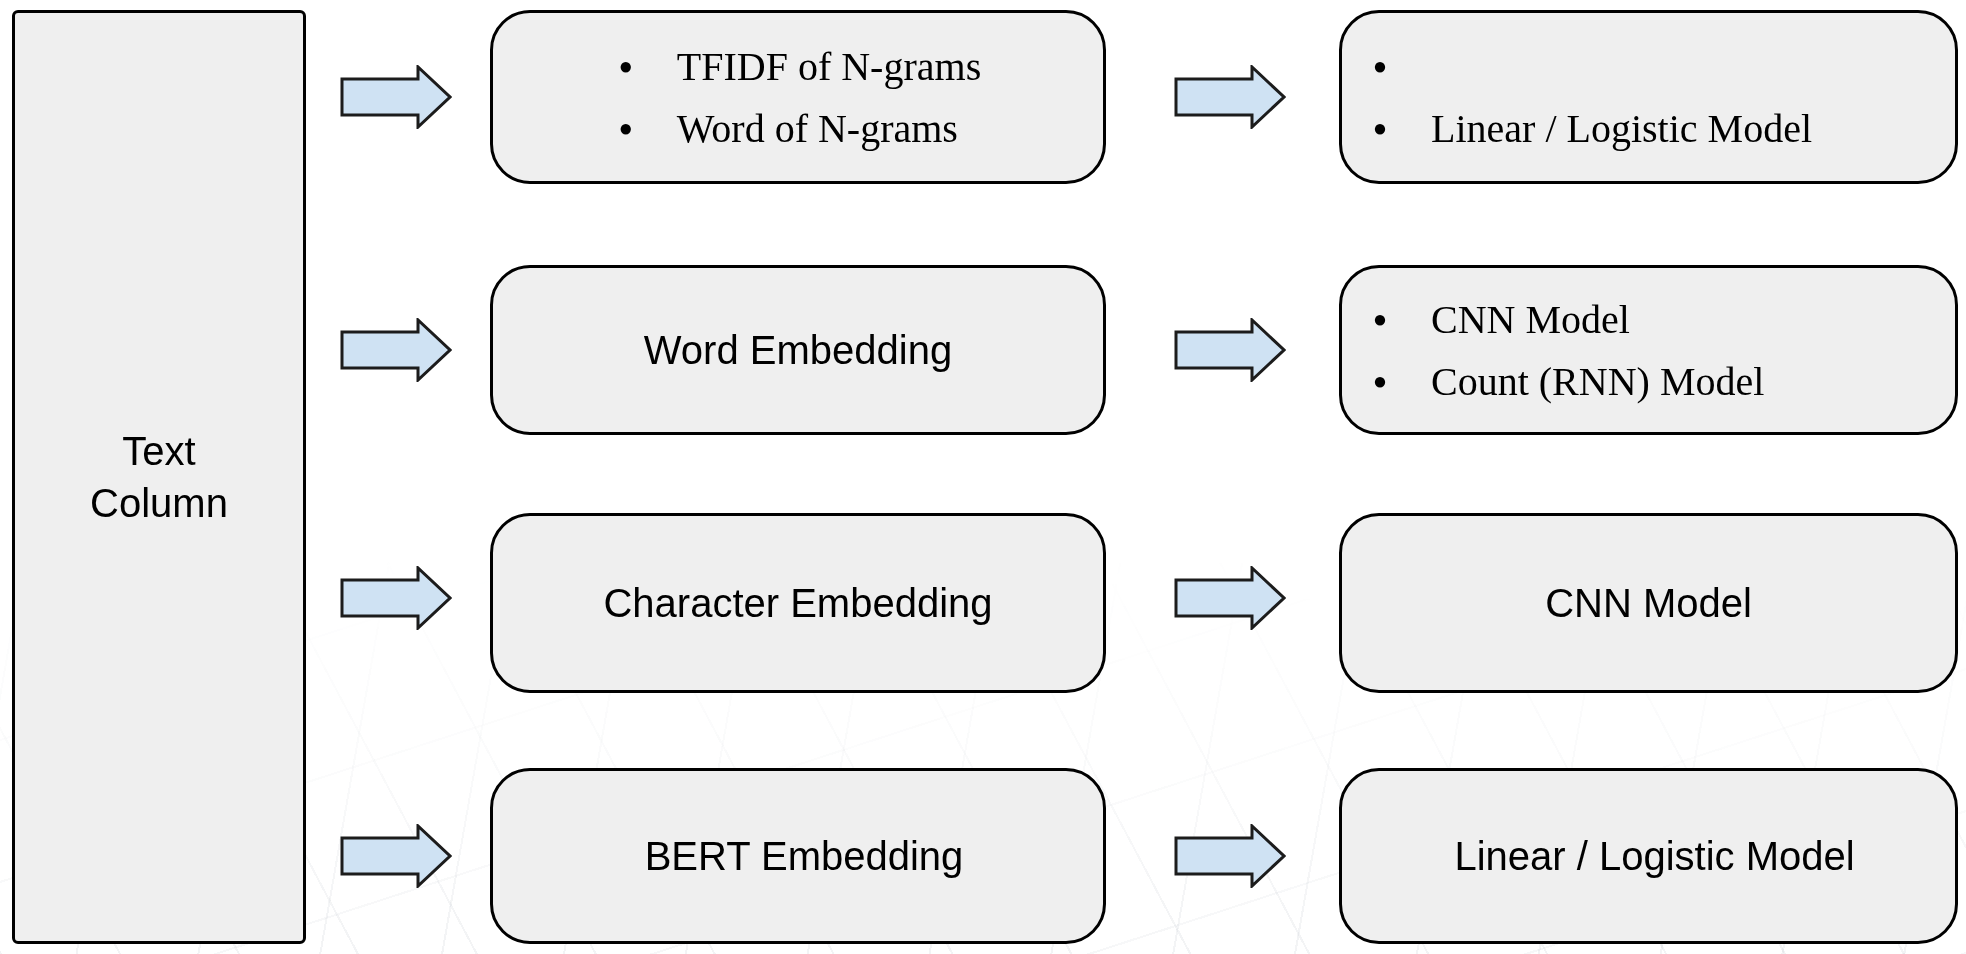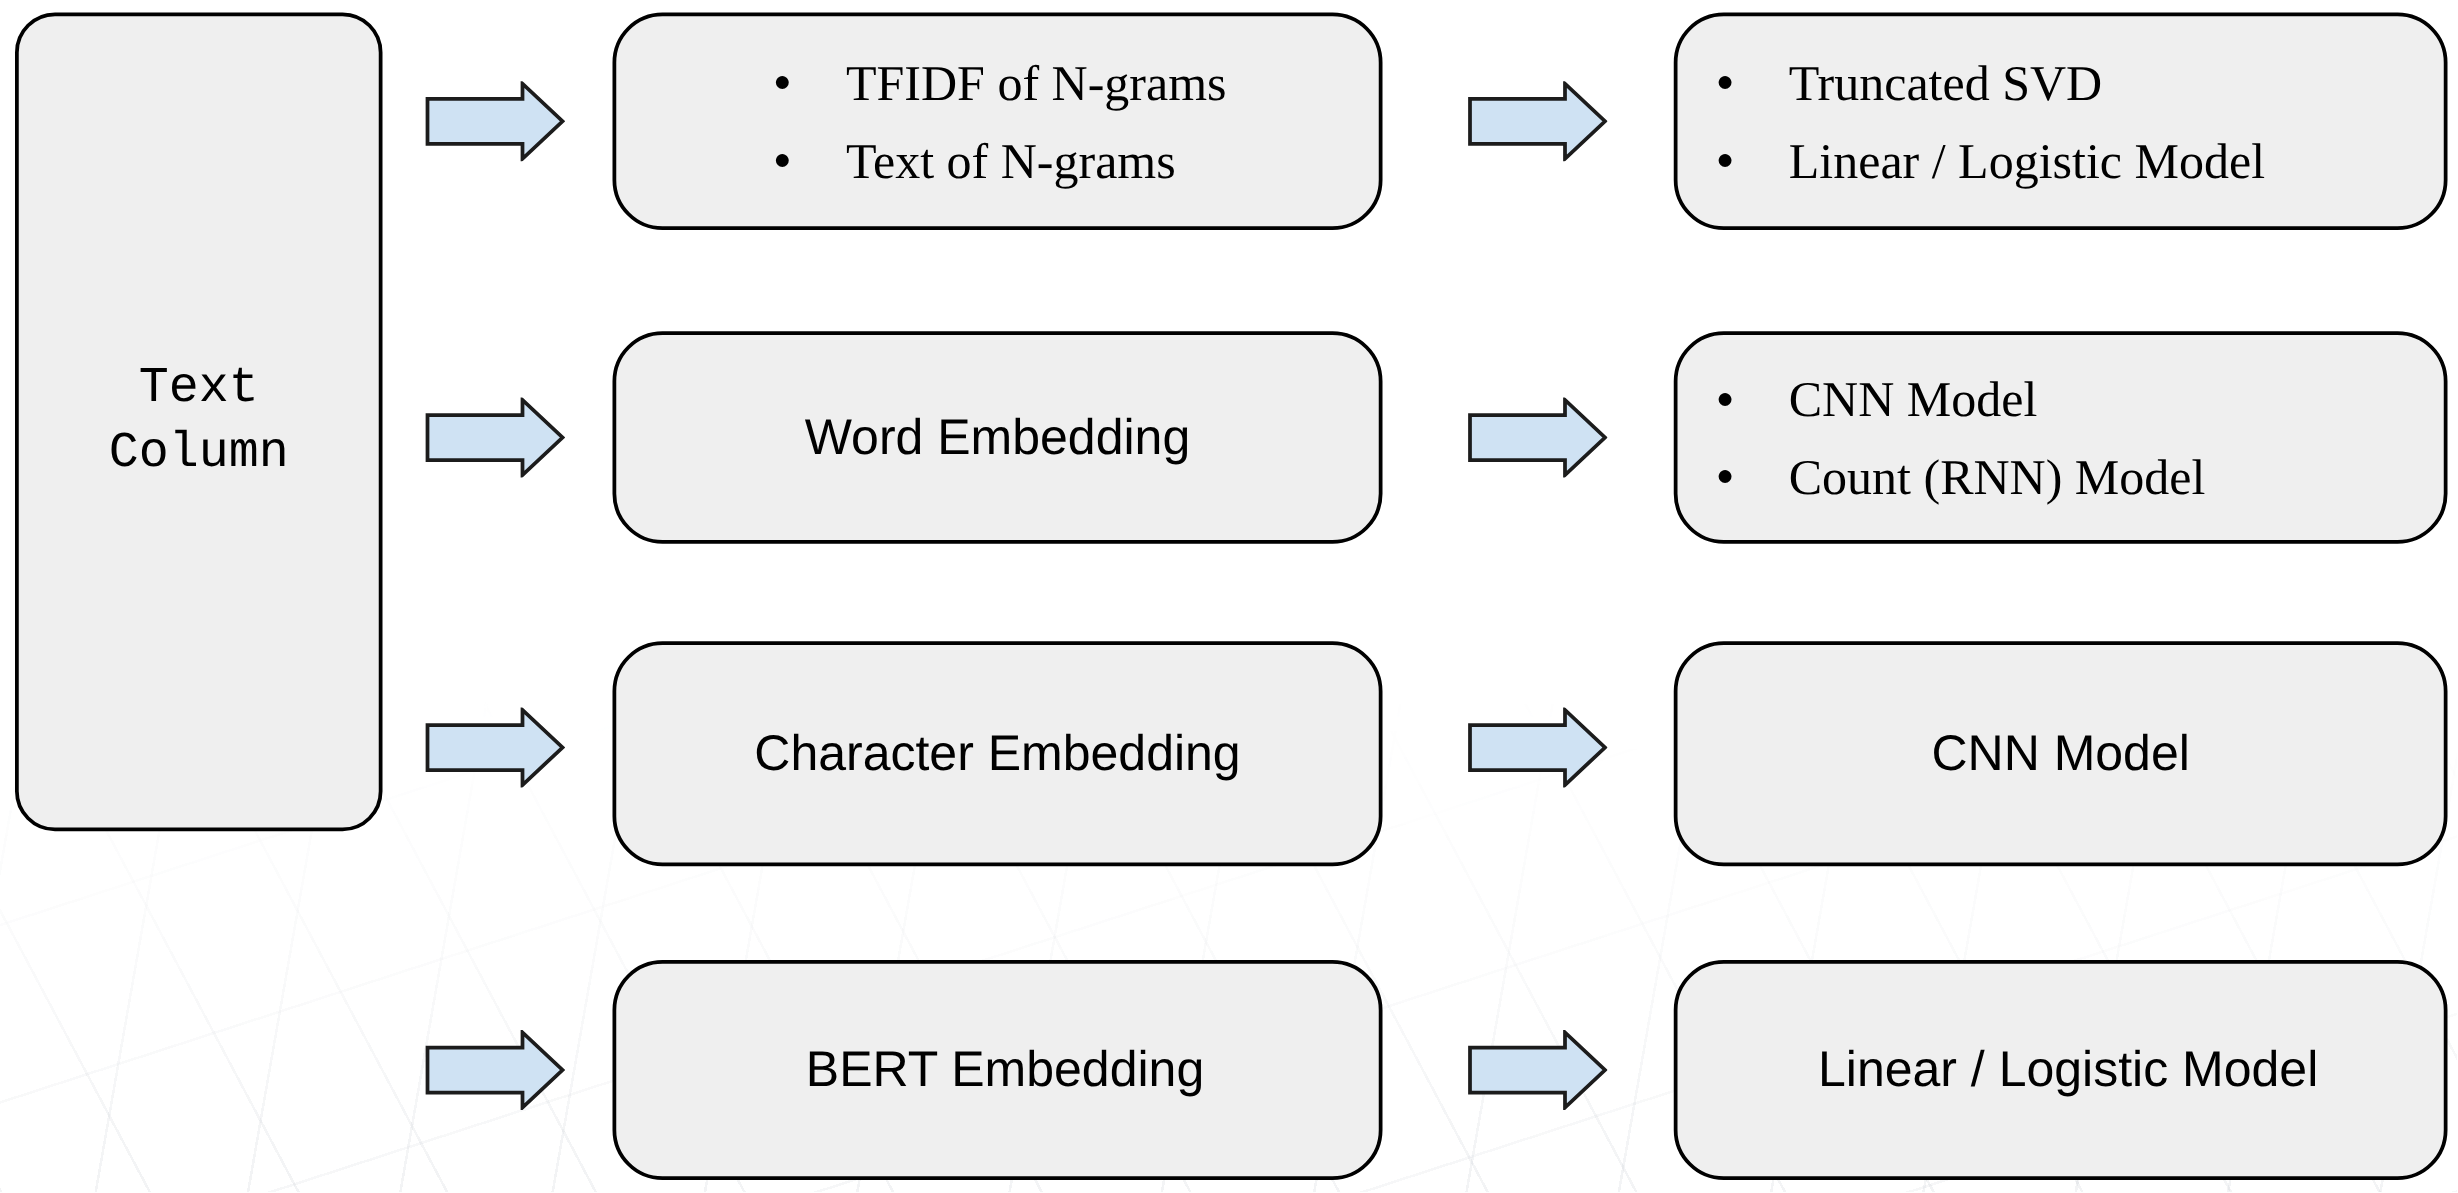--- a/index.html
+++ b/index.html
@@ -33,23 +33,22 @@
     position: absolute;
     box-sizing: border-box;
     background: var(--box-fill, #efefef);
     border: 3px solid var(--box-border, #000000);
     display: flex;
     align-items: center;
     justify-content: center;
   }
   .source-box {
     left: 12px; top: 10px;
-    width: 294px; height: 655px;
-    border-radius: 32px;
-    font-family: Liberation Mono, monospace;
+    width: 294px; height: 934px;
+    border-radius: 6px;
   }
   .source-box .label { width: 180px; }
 
   .mid   { left: 490px;  width: 616px; border-radius: 40px; }
   .right { left: 1339px; width: 619px; border-radius: 40px; }
 
   .r0 { top: 10px;  height: 174px; }
   .r1 { top: 265px; height: 170px; }
   .r2 { top: 513px; height: 180px; }
   .r3 { top: 768px; height: 176px; padding-left: 12px; }
@@ -104,32 +103,31 @@
     <polygon points="2,14 78,14 78,2 110,32 78,62 78,50 2,50"></polygon>
   </svg>
   <div class="box mid r0">
     <div class="list">
       <div class="li">
         <span class="dot">●</span>
         <span class="li-text">TFIDF of N-grams</span>
       </div>
       <div class="li">
         <span class="dot">●</span>
-        <span class="li-text">Text of N-grams</span>
+        <span class="li-text">Word of N-grams</span>
       </div>
     </div>
   </div>
   <svg class="arrow arrow-col-2 a0" viewBox="0 0 112 64">
     <polygon points="2,14 78,14 78,2 110,32 78,62 78,50 2,50"></polygon>
   </svg>
   <div class="box right r0 bulleted-left">
     <div class="list">
       <div class="li">
         <span class="dot">●</span>
-        <span class="li-text">Truncated SVD</span>
       </div>
       <div class="li">
         <span class="dot">●</span>
         <span class="li-text">Linear / Logistic Model</span>
       </div>
     </div>
   </div>
 
   <svg class="arrow arrow-col-1 a1" viewBox="0 0 112 64">
     <polygon points="2,14 78,14 78,2 110,32 78,62 78,50 2,50"></polygon>

